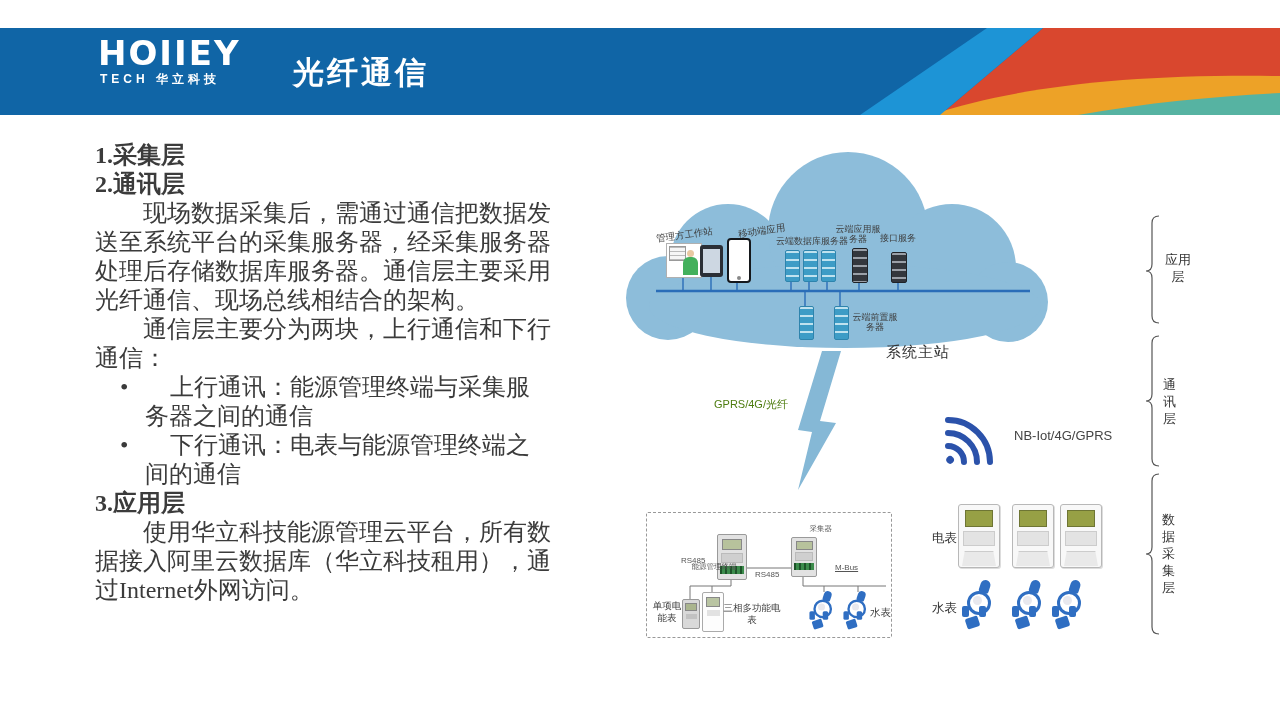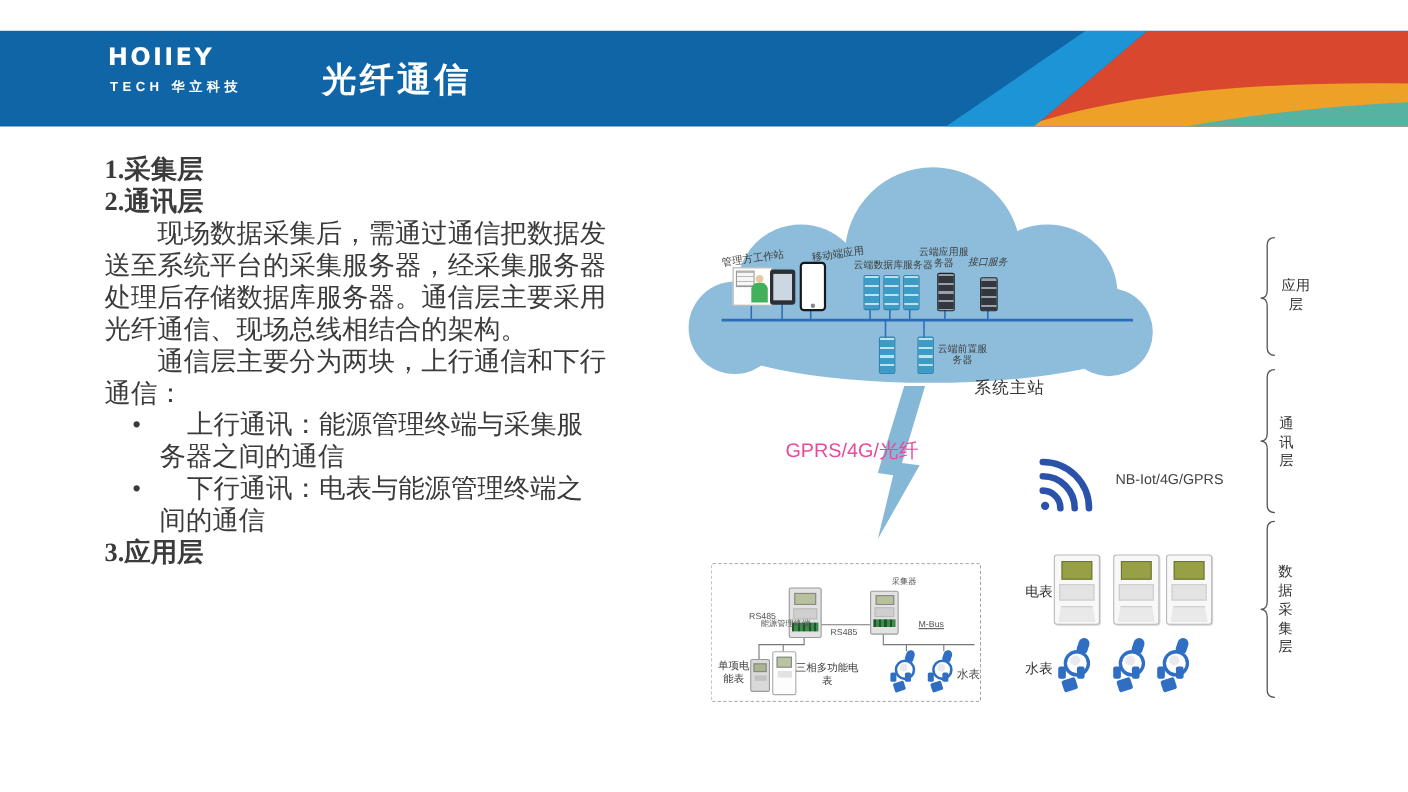--- a/index.html
+++ b/index.html
@@ -2,21 +2,21 @@
 <html><head>
 <meta charset="utf-8">
 <style>
   html,body{margin:0;padding:0;background:#fff;}
   .slide{position:relative;width:1280px;height:720px;background:#ffffff;overflow:hidden;
          font-family:"Liberation Sans",sans-serif;}
   
   .header{position:absolute;left:0;top:28px;width:1280px;height:87px;background:#1065a6;}
   .deco{position:absolute;right:0;top:0;width:430px;height:87px;display:block;}
   .logo{position:absolute;left:98px;top:7px;color:#fff;}
-  .logo-main{font-family:"DejaVu Sans",sans-serif;font-weight:700;font-size:22px;line-height:36px;letter-spacing:2px;}
+  .logo-main{font-family:"DejaVu Sans",sans-serif;font-weight:700;font-size:34px;line-height:36px;letter-spacing:2px;}
   .logo-sub{font-size:12px;letter-spacing:4px;margin-top:0;padding-left:2px;font-weight:700;}
   .title{position:absolute;left:293px;top:24px;color:#fff;font-size:31px;font-weight:600;letter-spacing:3px;}
   
   .textcol{position:absolute;left:95px;top:141px;width:480px;
            font-family:"Liberation Serif",serif;font-size:24px;line-height:29px;color:#3b3b3b;}
   .preline{white-space:pre-line;}
   .thead{font-weight:700;}
   .bullet{position:relative;padding-left:50px;text-indent:25px;}
   .bullet::before{content:"\2022";position:absolute;left:25px;top:0;text-indent:0;}
   
@@ -90,20 +90,23 @@
 送至系统平台的采集服务器，经采集服务器
 处理后存储数据库服务器。通信层主要采用
 光纤通信、现场总线相结合的架构。
 　　通信层主要分为两块，上行通信和下行
 通信：</div>
     <div class="bullet preline">上行通讯：能源管理终端与采集服
 务器之间的通信</div>
     <div class="bullet preline">下行通讯：电表与能源管理终端之
 间的通信</div>
     <div class="thead">3.应用层</div>
+    <div class="preline">　　使用华立科技能源管理云平台，所有数
+据接入阿里云数据库（华立科技租用），通
+过Internet外网访问。</div>
   </div>
 
   <svg class="overlay" width="1280" height="720" viewBox="0 0 1280 720">
 
     <g fill="#8dbdda">
       <circle cx="728" cy="262" r="58"></circle>
       <circle cx="668" cy="298" r="42"></circle>
       <circle cx="848" cy="232" r="80"></circle>
       <circle cx="952" cy="268" r="64"></circle>
       <circle cx="1008" cy="302" r="40"></circle>
@@ -165,40 +168,40 @@
   <div class="dev srv-light" style="left:821px;top:250px;width:13px;height:30px;"></div>
   <div class="dev srv-dark" style="left:852px;top:248px;width:14px;height:33px;"></div>
   <div class="dev srv-dark" style="left:891px;top:252px;width:14px;height:29px;"></div>
   <div class="dev srv-light" style="left:799px;top:306px;width:13px;height:32px;"></div>
   <div class="dev srv-light" style="left:834px;top:306px;width:13px;height:32px;"></div>
 
   <div class="dlabel" style="left:656px;top:228px;width:70px;font-size:9.5px;transform:rotate(-8deg);">管理方工作站</div>
   <div class="dlabel" style="left:738px;top:224px;width:60px;font-size:9.5px;transform:rotate(-8deg);">移动端应用</div>
   <div class="dlabel ctr" style="left:770px;top:235px;width:84px;font-size:9px;">云端数据库服务器</div>
   <div class="dlabel ctr" style="left:833px;top:224px;width:50px;font-size:9px;line-height:10px;">云端应用服务器</div>
-  <div class="dlabel ctr" style="left:871px;top:232px;width:54px;font-size:9px;font-style:italic;">接口服务</div>
+  <div class="dlabel ctr" style="left:871px;top:232px;width:54px;font-size:9px;">接口服务</div>
   <div class="dlabel ctr" style="left:851px;top:312px;width:48px;font-size:9px;line-height:10px;">云端前置服务器</div>
   <div class="dlabel" style="left:886px;top:343px;font-size:15px;letter-spacing:1px;color:#333;">系统主站</div>
 
-  <div class="dlabel" style="left:714px;top:397px;font-size:18px;color:#ec4899;">GPRS/4G/光纤</div>
+  <div class="dlabel" style="left:714px;top:397px;font-size:11px;color:#4d7c0f;">GPRS/4G/光纤</div>
   <div class="dlabel" style="left:1014px;top:428px;font-size:13px;color:#444;">NB-Iot/4G/GPRS</div>
 
   <div class="dashedbox"></div>
   <div class="dev terminal" style="left:717px;top:534px;width:28px;height:44px;">
     <div class="t-scr"></div>
       <div class="t-mid"></div>
       <div class="t-strip"></div>
   </div>
   <div class="dev terminal sm" style="left:791px;top:537px;width:24px;height:38px;">
     <div class="t-scr"></div>
       <div class="t-mid"></div>
       <div class="t-strip"></div>
   </div>
   <div class="dlabel ctr" style="left:680px;top:524px;width:68px;font-size:7.5px;color:#555;margin-top:38px;">能源管理终端</div>
-  <div class="dlabel ctr" style="left:796px;top:524px;width:52px;font-size:7.5px;color:#555;">采集器</div>
+  <div class="dlabel ctr" style="left:780px;top:524px;width:52px;font-size:7.5px;color:#555;text-align:right;">采集器</div>
   <div class="dlabel" style="left:681px;top:556px;font-size:8px;color:#555;">RS485</div>
   <div class="dlabel" style="left:755px;top:570px;font-size:8px;color:#555;">RS485</div>
   <div class="dlabel" style="left:835px;top:563px;font-size:8px;color:#555;text-decoration:underline;">M-Bus</div>
 
   <div class="dev meter-sp" style="left:682px;top:599px;">
       <div class="m-scr"></div>
       <div class="m-ln"></div>
     </div>
   <div class="dev meter-3p" style="left:702px;top:592px;">
       <div class="m-scr"></div>

